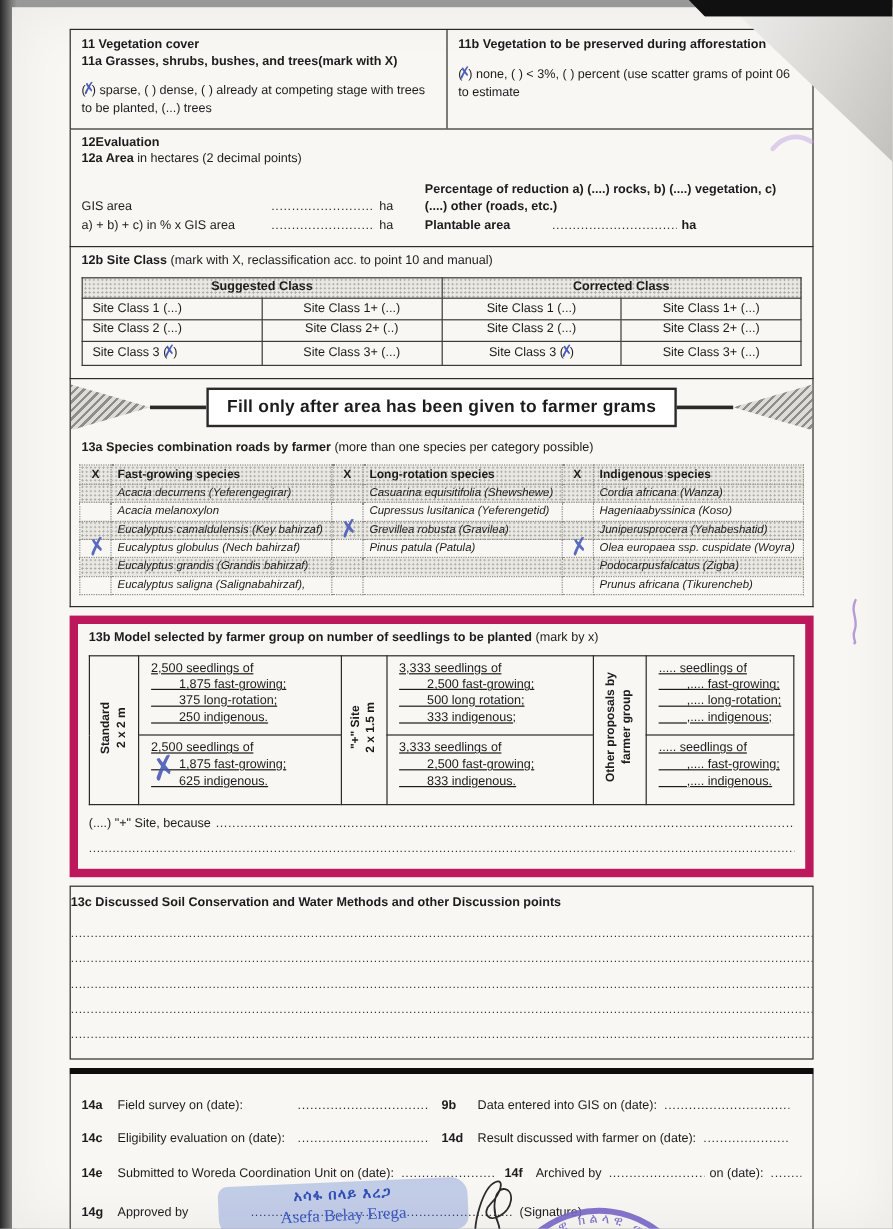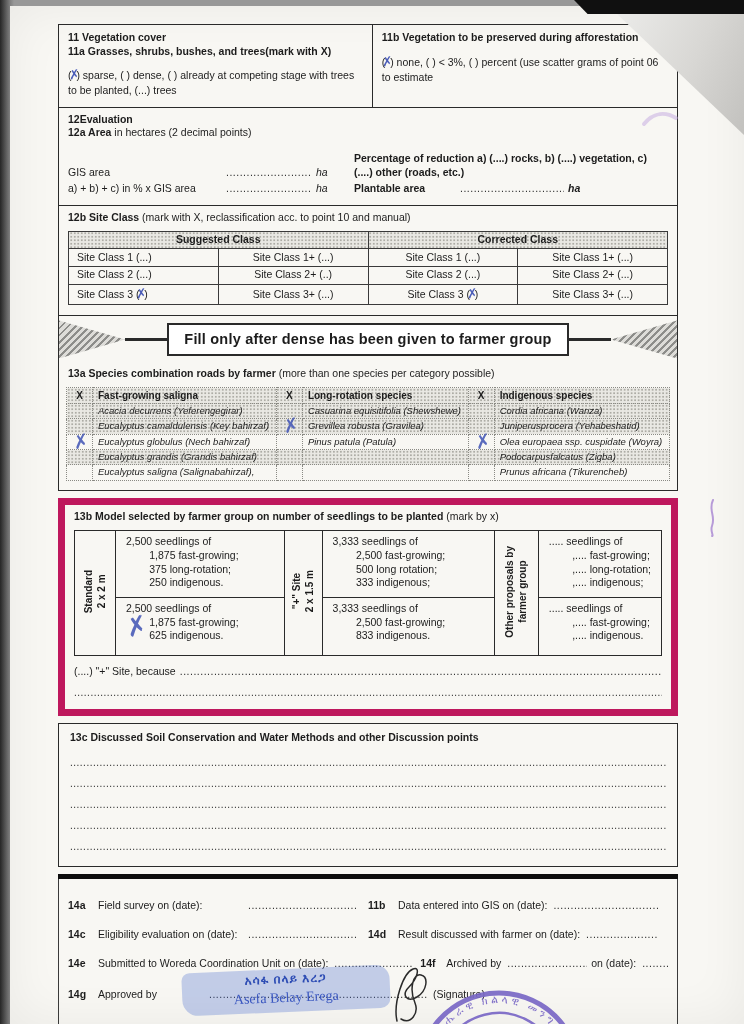--- a/index.html
+++ b/index.html
@@ -40,21 +40,21 @@
   .sp-mark { position:absolute; left:6px; top:-6px; font-size:19px; transform:rotate(-12deg); opacity:.9; }
   .model-mark { position:absolute; left:10px; top:12px; font-size:26px; transform:rotate(-14deg); opacity:.9; }
 
   
   .sec12 { border-top:none; padding:5px 9px 9px; }
   .frow { display:flex; align-items:flex-end; margin-top:3px; }
   .fleft { width:286px; display:flex; align-items:flex-end; }
   .fleft .lbl { width:158px; }
   .lead { overflow:hidden; white-space:nowrap; letter-spacing:0.5px; color:#2a2a2a; }
   .lead.w90 { width:86px; } .lead.w110 { width:104px; } .lead.flex { flex:1; }
-  .ha { margin-left:4px; width:18px;font-style:italic; }
+  .ha { margin-left:4px; width:18px; }
 
   
   .sec12b { border-top:none; padding:5px 9px 10px; }
   .sc-table { width:100%; border-collapse:collapse; margin-top:6px; }
   .sc-table td { border:1px solid #3a3a3a; padding:1.5px 8px; height:15px; font-size:10.5px; }
   .shadep { background-color:#e9e8e3;
     background-image:radial-gradient(#adaca5 0.8px, transparent 0.9px);
     background-size:3.5px 3.5px; }
   .sc-head td { text-align:center; font-weight:bold;margin-left:39px; }
 
@@ -76,28 +76,28 @@
   .sp-head td { font-weight:bold; font-size:10px; font-style:normal; }
 
   
   .sec13b { border:7px solid #be185d; margin-top:7px; padding:5px 9px 9px; }
   .model { width:100%; border-collapse:collapse; margin-top:7px; }
   .model td { border:1px solid #2a2a2a; vertical-align:top; }
   .vert { width:44px; text-align:center; vertical-align:middle !important; }
   .vert span { writing-mode:vertical-rl; transform:rotate(180deg);
     font-weight:bold; font-size:10px; white-space:pre-line; line-height:1.3; }
   .mcell { padding:4px 10px 7px; height:58px; }
-  .pre { white-space:pre; }
+  .pre { white-space:pre;text-decoration:underline; }
   .because { display:flex; align-items:flex-end; margin-top:9px; }
   .because .cap { flex:0 0 auto; margin-right:4px; }
   .dotrow { overflow:hidden; white-space:nowrap; letter-spacing:0.5px;
     color:#2f2f2f; font-size:10px; height:14px; margin-top:7px; }
 
   
-  .sec13c { border:1px solid #2a2a2a; margin-top:7px; padding:7px 11px 12px; }
+  .sec13c { border:1px solid #2a2a2a; margin-top:7px; padding:7px 0 12px; }
 
   .thick { height:5px; background:#0d0d0d; margin-top:7px; }
 
   
   .sec14 { border-left:1px solid #3a3a3a; border-right:1px solid #3a3a3a;
     padding:5px 9px 0; position:relative; height:250px; }
   .st-row { display:flex; align-items:flex-end; margin-top:15px; }
   .half { display:flex; align-items:center; width:50%; padding-right:10px; }
   .sid { font-weight:bold; width:30px; flex:0 0 auto; }
   .slbl { margin-right:6px; }
@@ -191,43 +191,51 @@
         <td style="text-align:center">Site Class 3+ (...)</td>
       </tr>
     </tbody>
       </table>
   </div>
 
   <div class="midbox">
     <div class="banner">
       <div class="arr l"></div>
       <div class="bline"></div>
-      <div class="bbox">Fill only after dense has been given to farmer group</div>
+      <div class="bbox">Fill only after area has been given to farmer grams</div>
       <div class="bline"></div>
       <div class="arr r"></div>
     </div>
     <div class="s13a"><span class="b">13a Species combination roads by farmer</span><span> (more than one species per category possible)</span></div>
     <div class="spwrap">
       <table class="sp-table">
         <tbody>
             <tr class="sp-head shadep">
           <td class="sp-x">X</td>
-          <td>Fast-growing saligna</td>
+          <td>Fast-growing species</td>
           <td class="sp-x">X</td>
           <td>Long-rotation species</td>
           <td class="sp-x">X</td>
           <td>Indigenous species</td>
         </tr>
         <tr class="shadep">
           <td class="sp-x"></td>
               <td class="it">Acacia decurrens (Yeferengegirar)</td>
           <td class="sp-x"></td>
               <td class="it">Casuarina equisitifolia (Shewshewe)</td>
           <td class="sp-x"></td>
               <td class="it">Cordia africana (Wanza)</td>
+        </tr>
+        <tr>
+          <td class="sp-x"></td>
+              <td class="it">Acacia melanoxylon</td>
+          <td class="sp-x"></td>
+              <td class="it">Cupressus lusitanica (Yeferengetid)</td>
+          <td class="sp-x"></td>
+              <td class="it">Hageniaabyssinica (Koso)</td>
         </tr>
         <tr class="shadep">
           <td class="sp-x"></td>
               <td class="it">Eucalyptus camaldulensis (Key bahirzaf)</td>
           <td class="sp-x rel">
                 <span class="inkx sp-mark">✗</span>
               </td>
               <td class="it">Grevillea robusta (Gravilea)</td>
           <td class="sp-x"></td>
               <td class="it">Juniperusprocera (Yehabeshatid)</td>
@@ -334,21 +342,21 @@
   <div class="thick"></div>
 
   <div class="sec14">
     <div class="st-row">
       <div class="half">
         <span class="sid">14a</span>
         <span class="slbl">Field survey on (date):</span>
         <span class="lead flex" style="max-width:110px;margin-left:auto">........................................................................................................................................................................................................................</span>
       </div>
       <div class="half">
-        <span class="sid">11b</span>
+        <span class="sid">9b</span>
         <span class="slbl">Data entered into GIS on (date):</span>
         <span class="lead flex" style="max-width:120px;margin-left:auto">........................................................................................................................................................................................................................</span>
       </div>
     </div>
     <div class="st-row">
       <div class="half">
         <span class="sid">14c</span>
         <span class="slbl">Eligibility evaluation on (date):</span>
         <span class="lead flex" style="max-width:110px;margin-left:auto">........................................................................................................................................................................................................................</span>
       </div>

